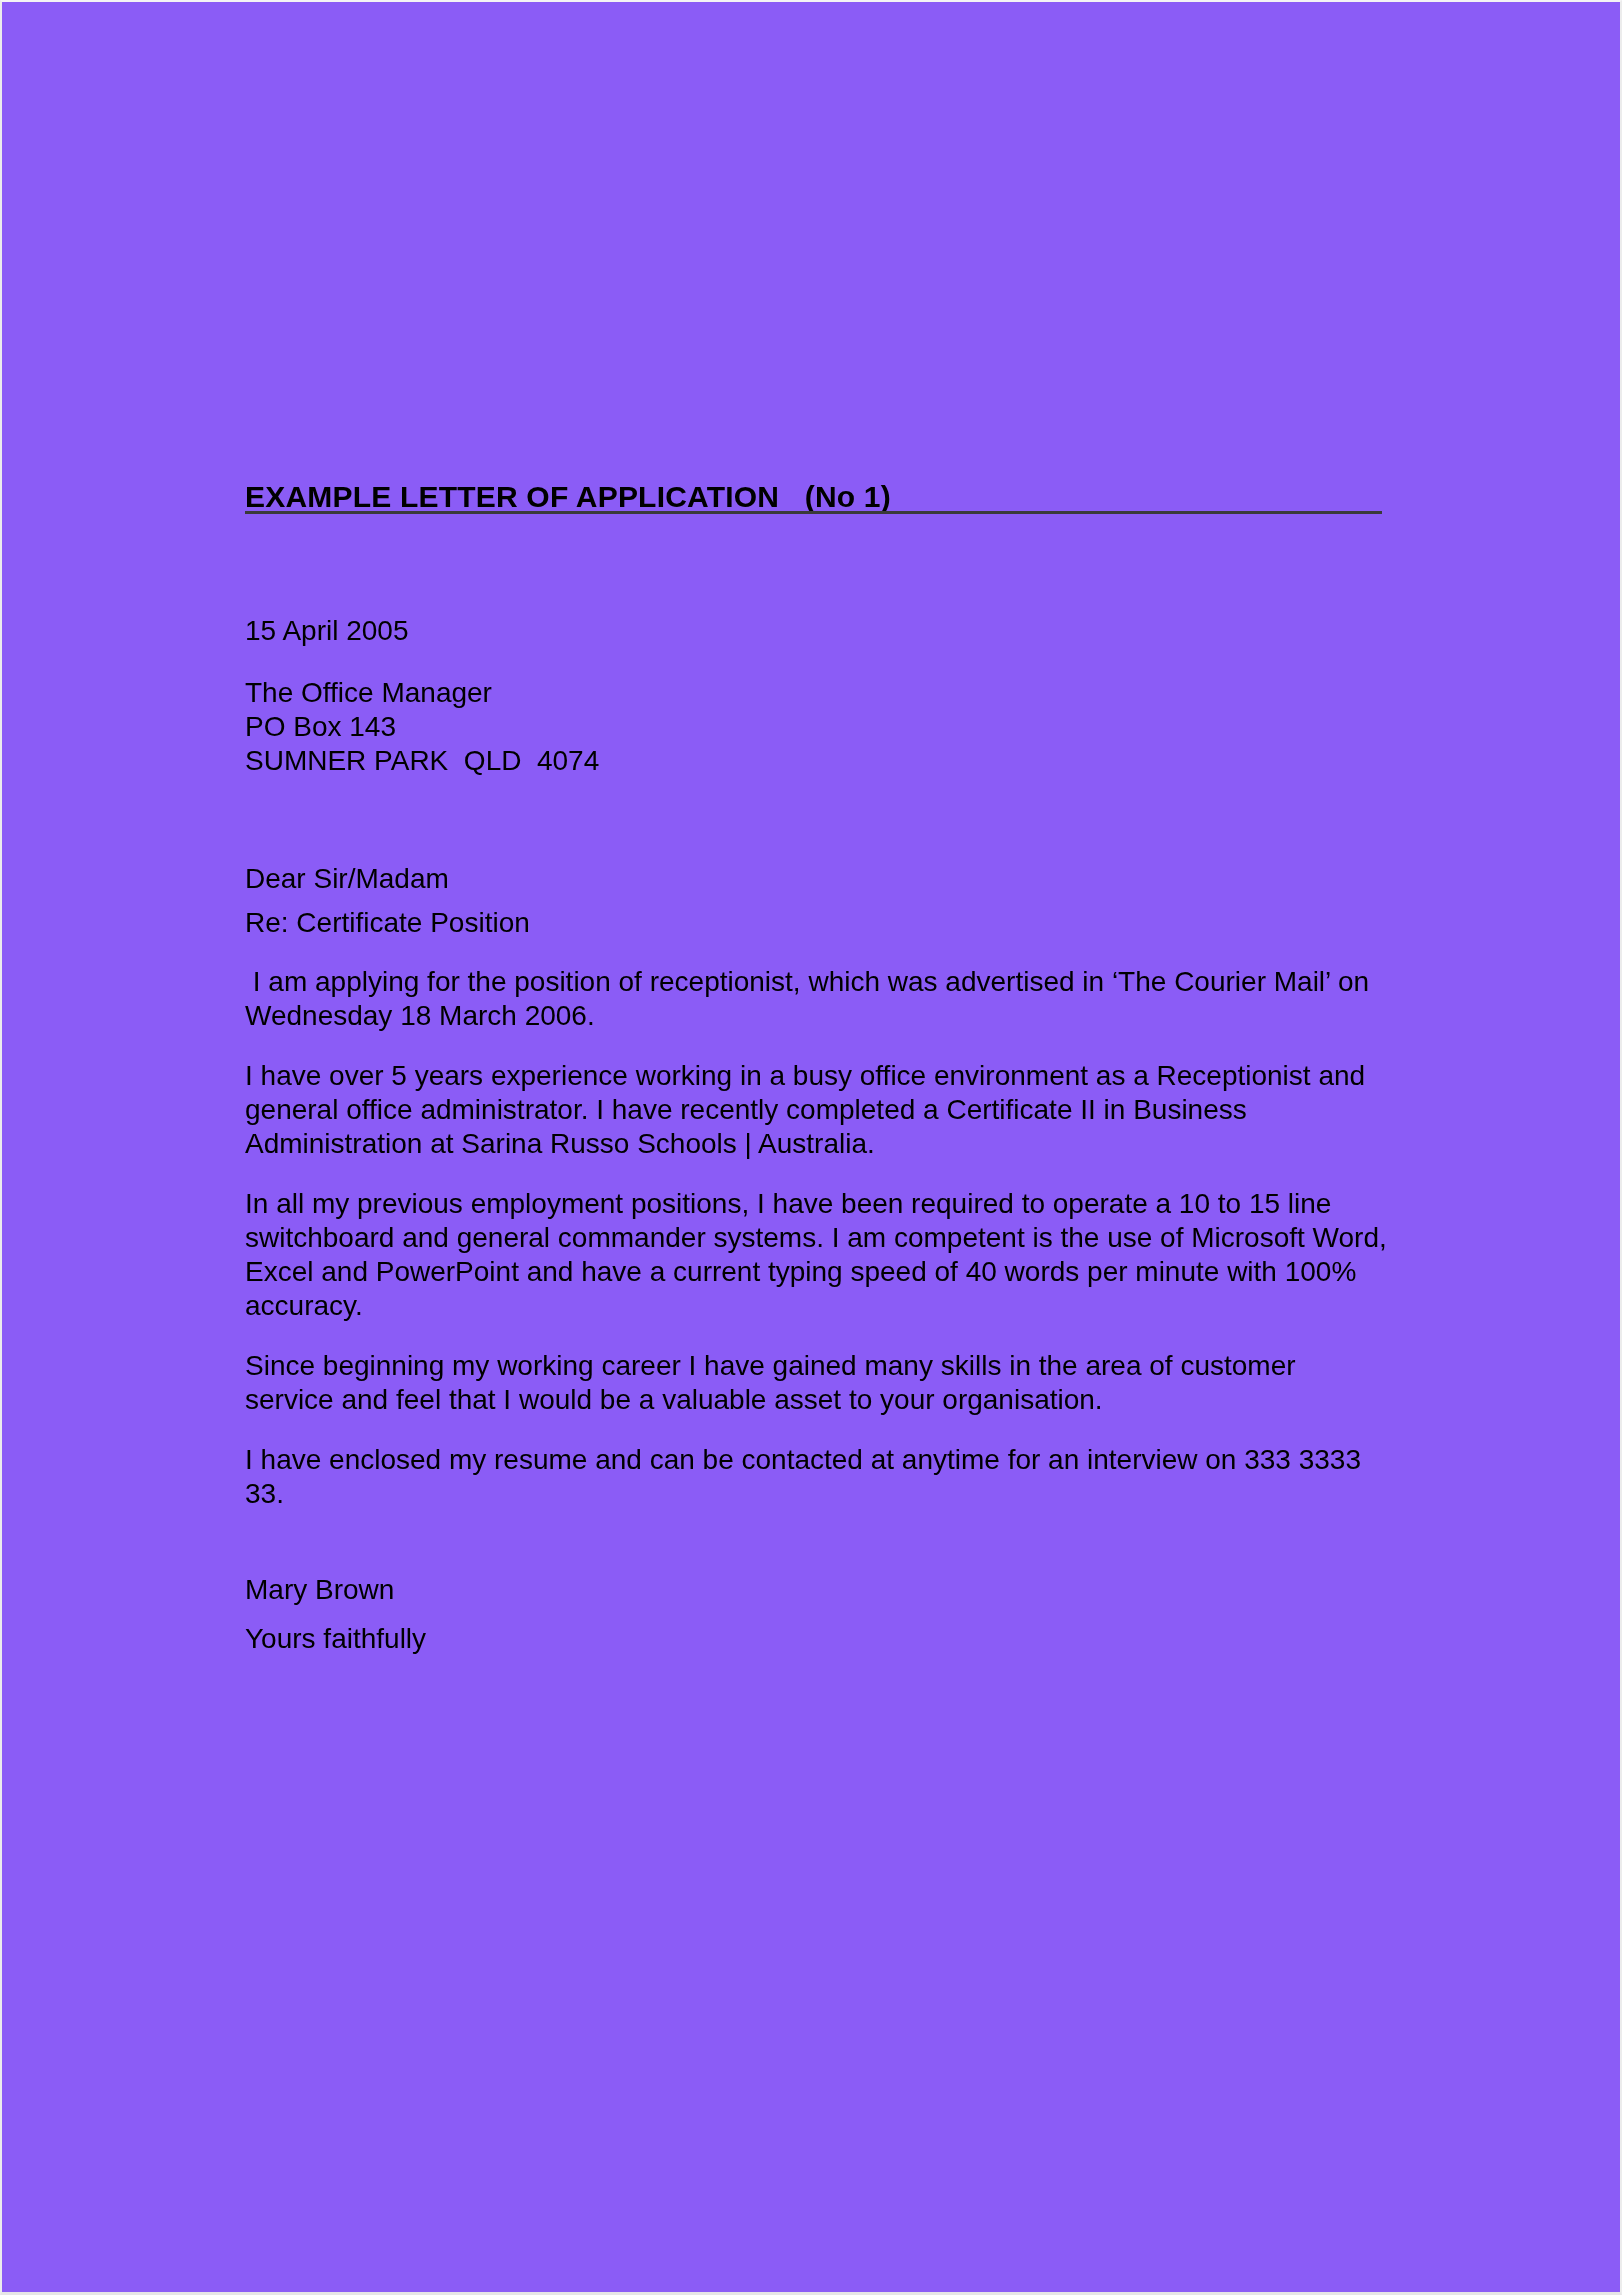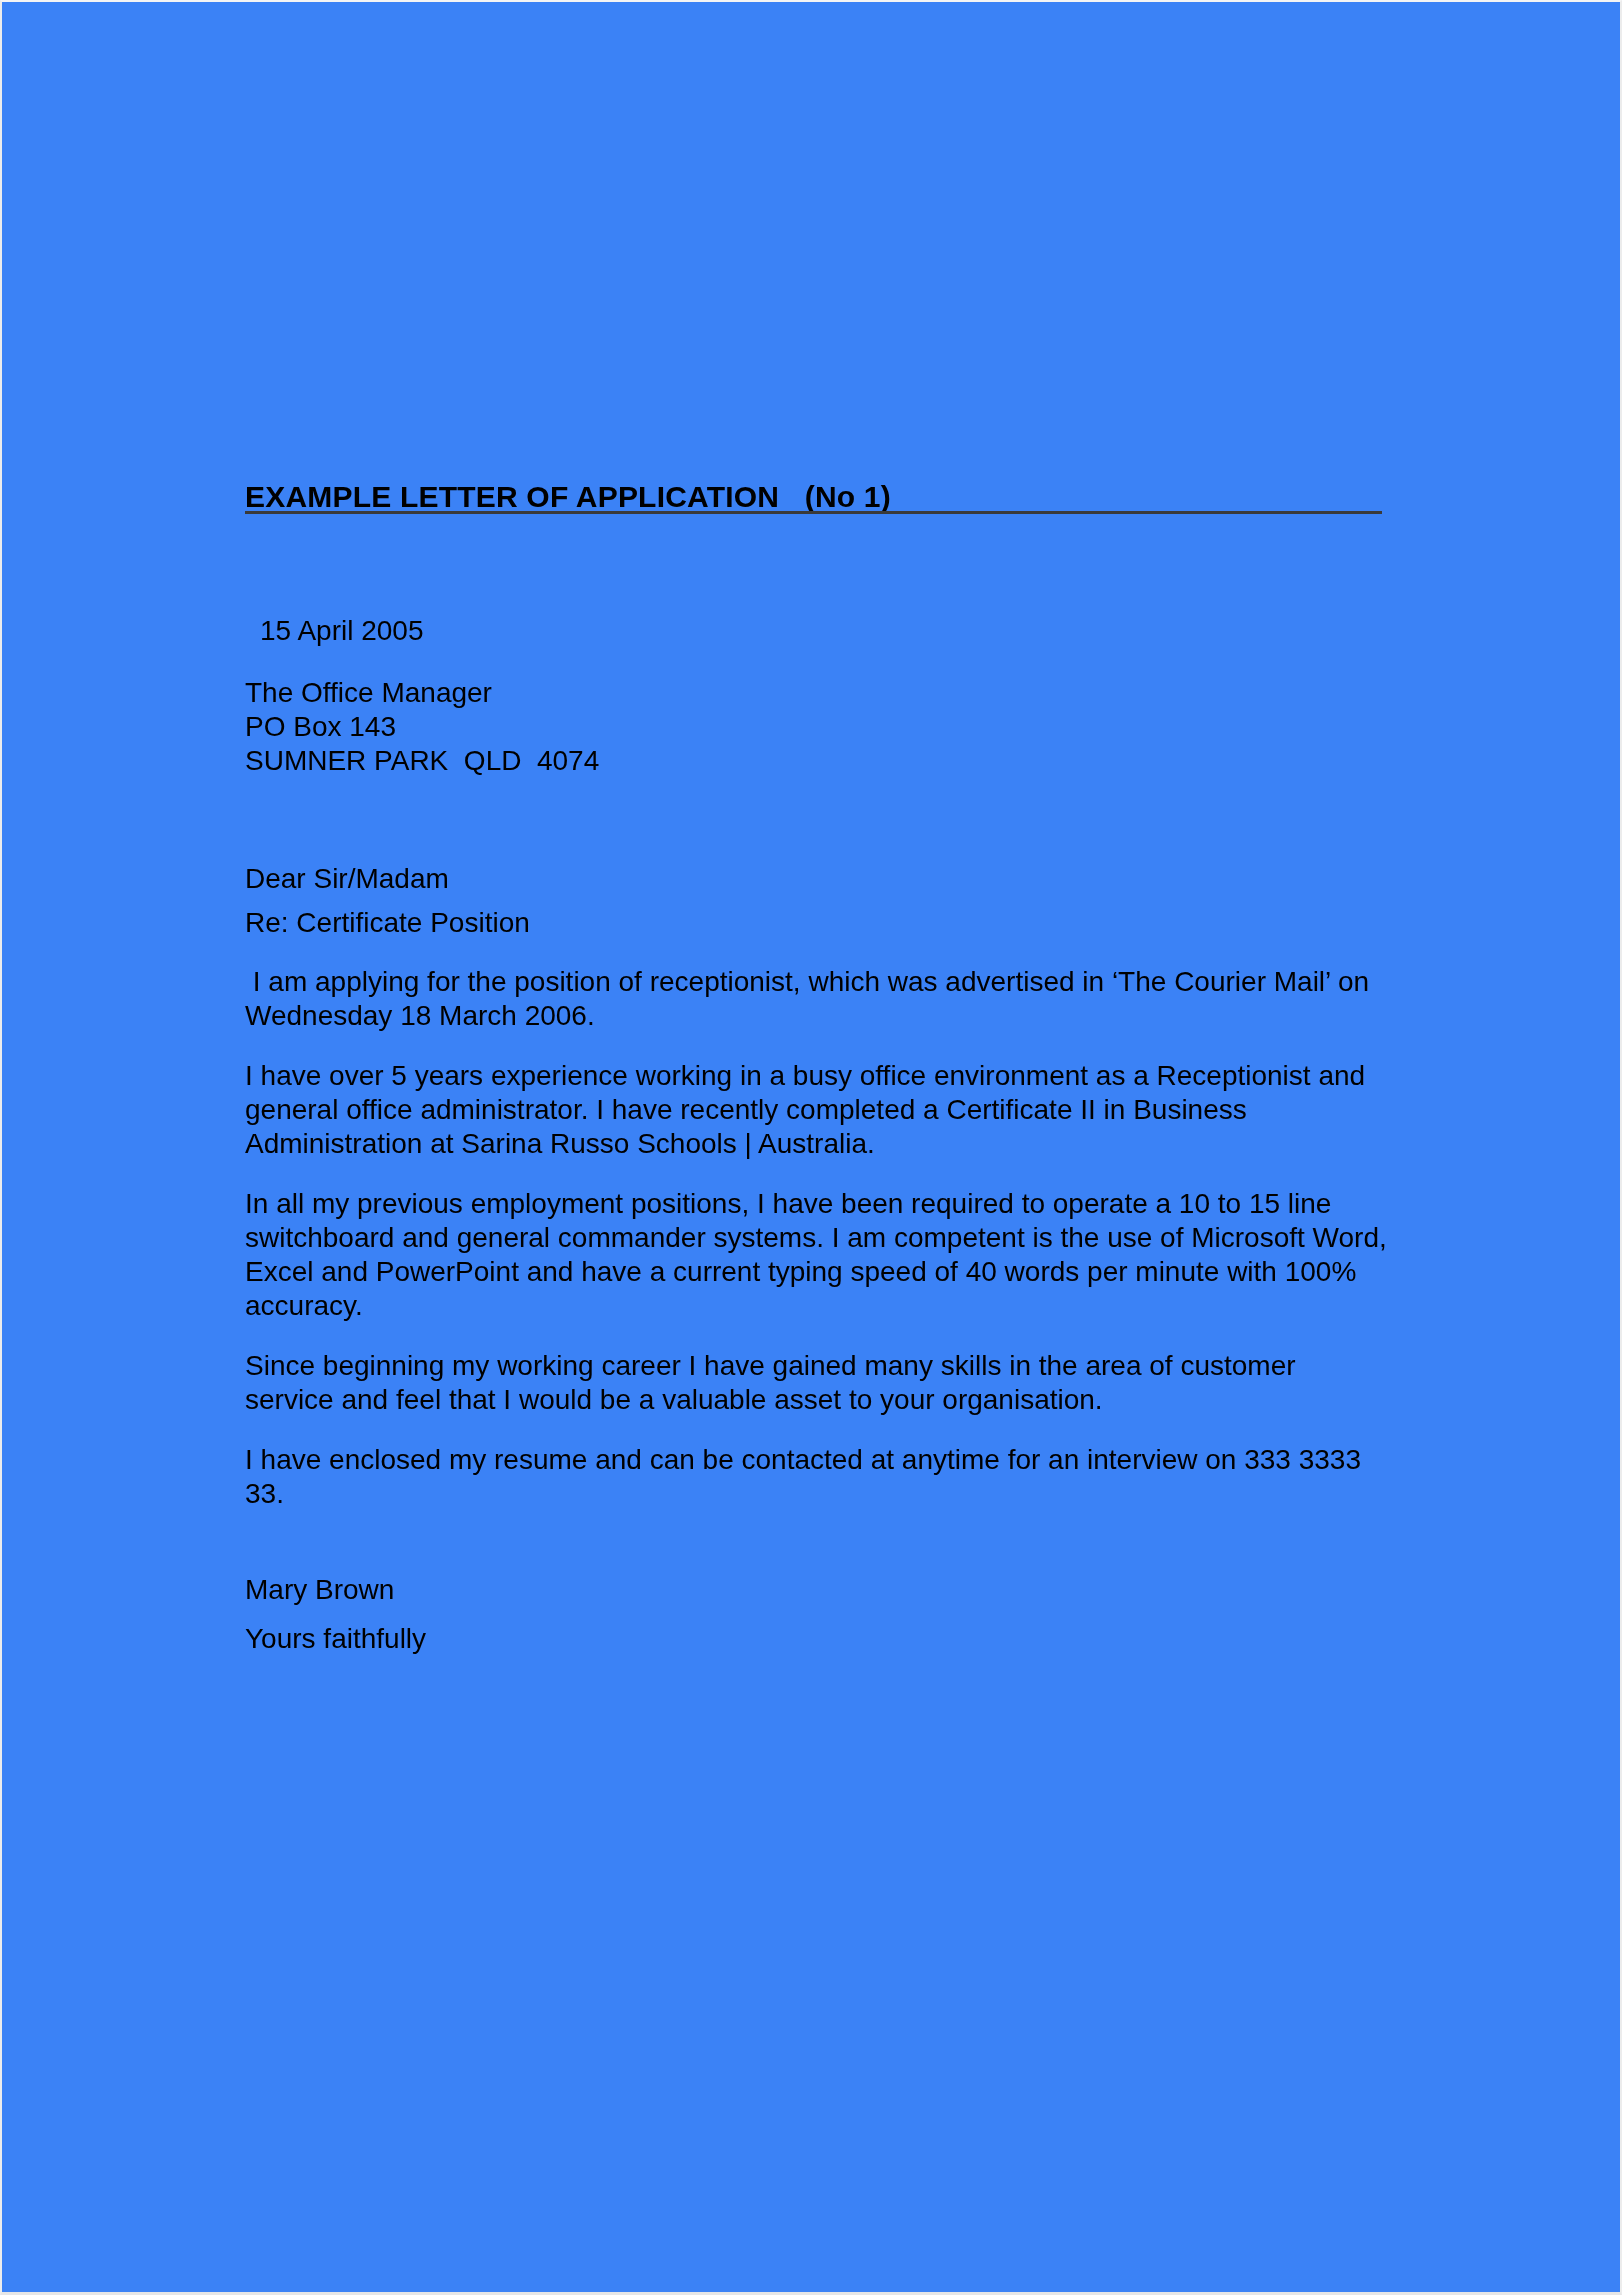--- a/index.html
+++ b/index.html
@@ -14,21 +14,21 @@
     color: #000000;
     -webkit-font-smoothing: antialiased;
   }
 
   
   .page {
     position: relative;
     box-sizing: border-box;
     width: 1622px;
     height: 2295px;
-    background: #3b82f6;
+    background: #8b5cf6;
     border-left: 2.6px solid #ececec;
     border-right: 2.6px solid #ececec;
     border-top: 2.6px solid #f4f4f4;
     border-bottom: 3.4px solid #e6e6e6;
     overflow: hidden;
   }
 
   
   .doc-title {
     position: absolute;
@@ -57,21 +57,21 @@
     top: 612px;
     width: 1145px;
     font-size: 28px;
     line-height: 34px;
   }
 
   .block {
     margin: 0 0 0 0;
   }
 
-  .date-line { margin-bottom: 28px; margin-left: 15px; }
+  .date-line { margin-bottom: 28px; }
 
   .address-block { margin-bottom: 84px; }
   .address-block .line { white-space: pre; }
 
   .salutation { margin-bottom: 10px; }
   .subject { margin-bottom: 25px; }
 
   .para {
     margin: 0 0 26px 0;
     text-align: left;

